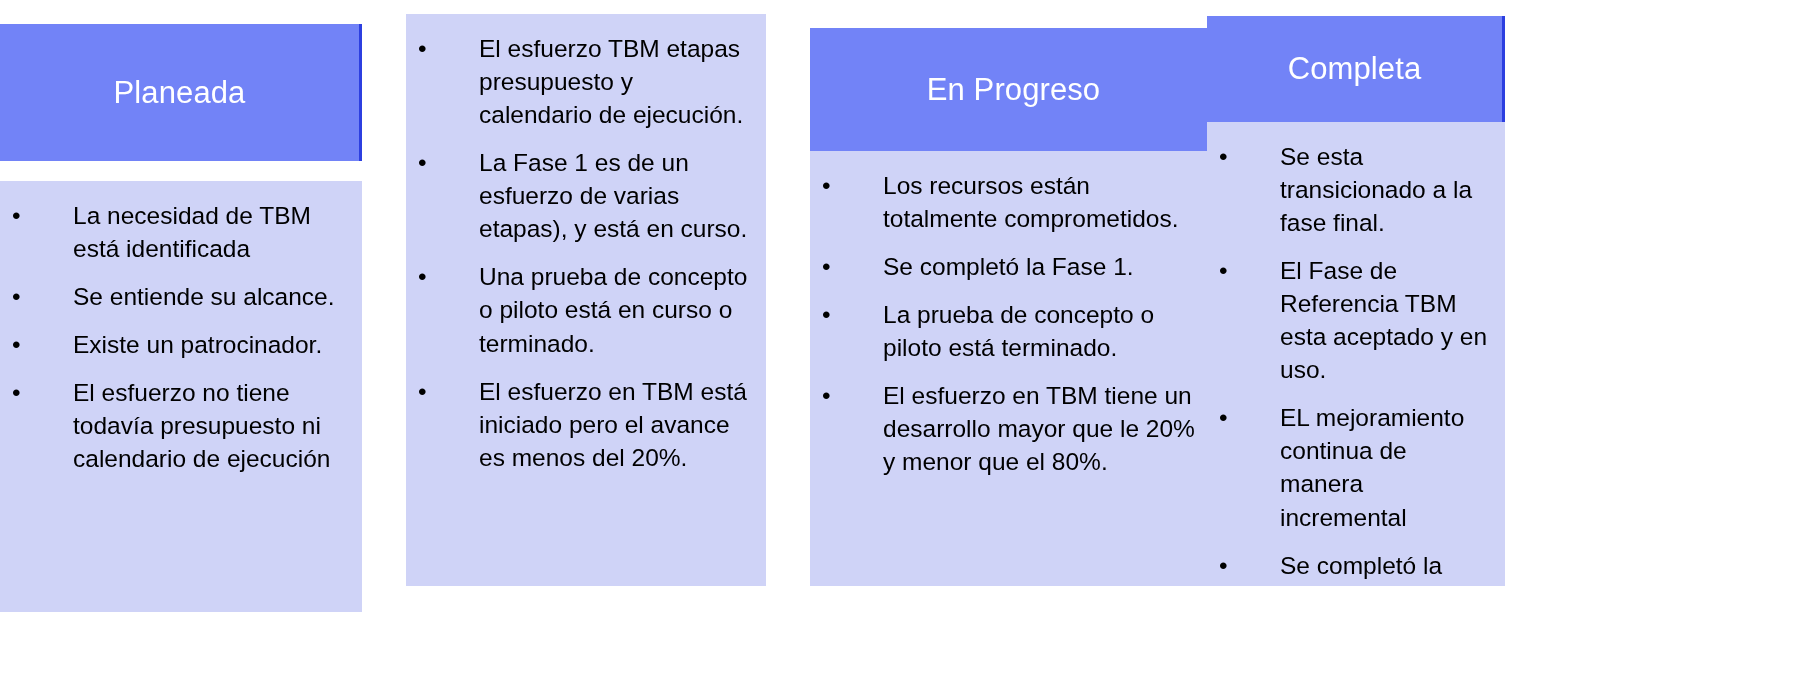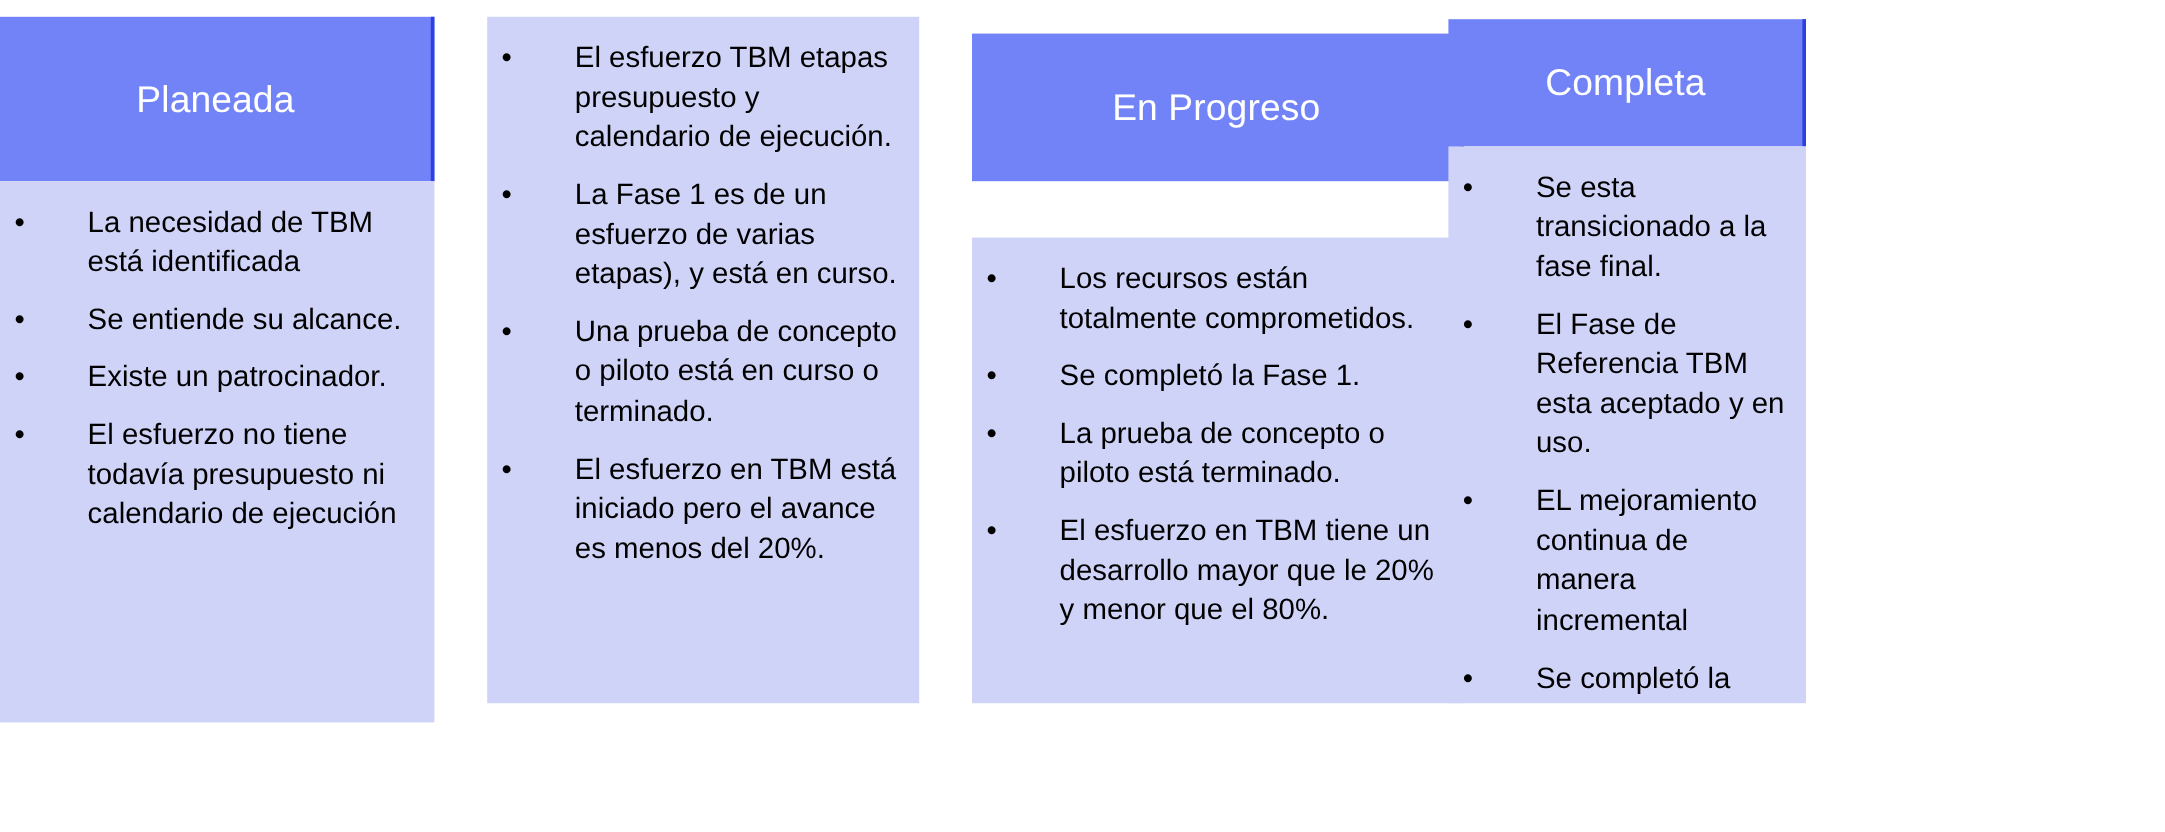--- a/index.html
+++ b/index.html
@@ -70,27 +70,27 @@
     line-height: 1.35;
     color: #000000;
     text-align: left;
   }
   .bullet-text {
     flex: 1 1 auto;
     margin-left: 45px;
   }
 
   
-  #col-planeada   { left: 0px;    top: 14px;  width: 362px; height: 588px; }
+  #col-planeada   { left: 0px;    top: 24px;  width: 362px; height: 588px; gap: 20px; }
   #col-planeada   .stage-header { height: 137px; }
 
   #col-inicio     { left: 406px;  top: 14px;  width: 360px; height: 572px; }
   #col-inicio     .stage-header { height: 137px; }
 
-  #col-progreso   { left: 810px;  top: 28px;  width: 410px; height: 558px; gap: 47px; }
+  #col-progreso   { left: 810px;  top: 28px;  width: 410px; height: 558px; }
   #col-progreso   .stage-header { height: 123px; }
 
   #col-completa   { left: 1207px; top: 16px;  width: 298px; height: 570px; }
   #col-completa   .stage-header { height: 135px; }
 </style>
 </head>
 <body>
 
 <div id="maturity-board">
 

